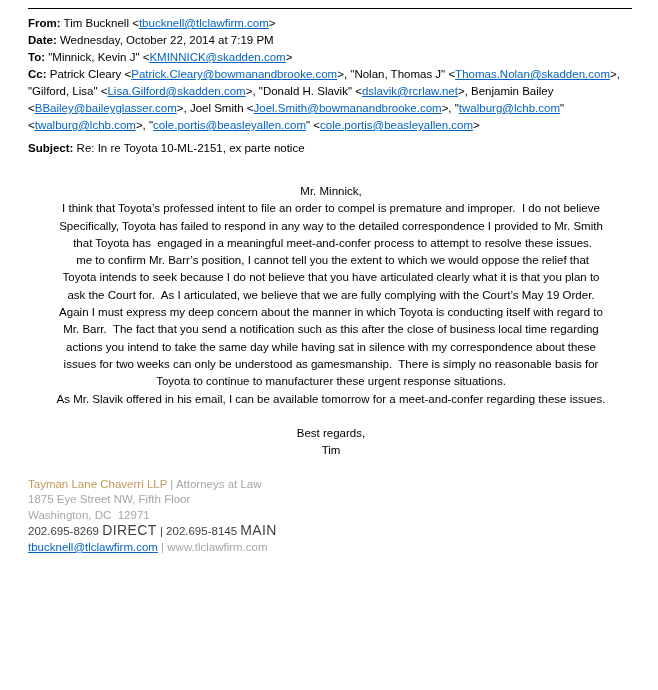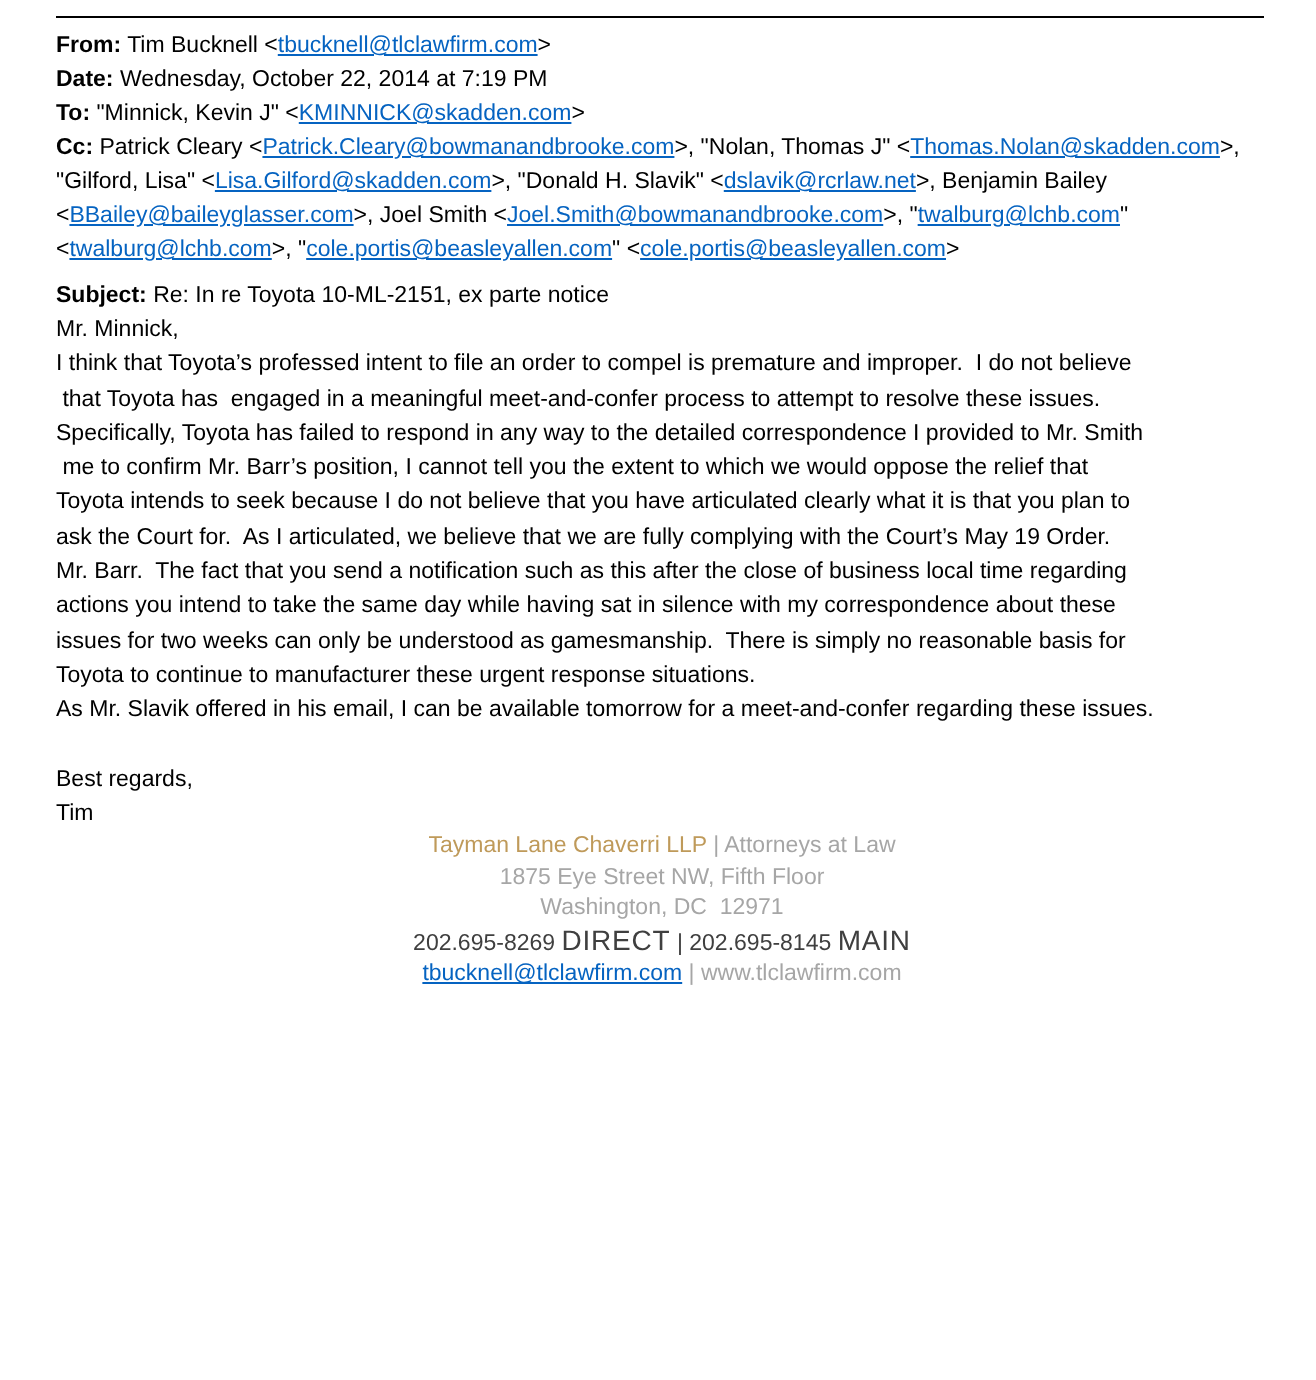--- a/index.html
+++ b/index.html
@@ -32,36 +32,36 @@
     word-wrap: break-word;
     max-width: 612px;
   }
   .email-header .hdr-row[data-name="header-row-subject"] { margin-top: 6px; }
   .hdr-label { font-weight: bold; }
   a.email-link {
     color: var(--link-color);
     text-decoration: underline;
     cursor: pointer;
   }
-  .email-body { max-width: 620px; }
+  .email-body { margin-top: 26px; max-width: 620px; text-align: center; }
   .body-line {
     line-height: 17.3px;
     white-space: pre-wrap;
     word-wrap: break-word;
   }
   .sig-name {
     margin-top: 36px;
     font-weight: bold;
     font-size: 11.5px;
     color: var(--signature-name-color);
   }
   .sig-block {
+    margin-top: 17px;
     font-size: 11.5px;
     line-height: 15.5px;
-    text-align: center;
   }
   .sig-line { white-space: pre-wrap; }
   .firm { color: var(--firm-name-color); }
   .gray { color: var(--muted-gray); }
   .phone { color: var(--phone-color); }
   .caps {
     font-size: 14px;
     letter-spacing: 0.4px;
     color: var(--phone-color);
   }
@@ -77,25 +77,26 @@
       <div class="hdr-row" data-name="header-row-from"><span class="hdr-label" data-name="header-field-label">From:</span><span data-name="header-text"> Tim Bucknell &lt;</span><a href="#" class="email-link" data-name="email-address-link">tbucknell@tlclawfirm.com</a><span data-name="header-text">&gt;</span></div>
       <div class="hdr-row" data-name="header-row-date"><span class="hdr-label" data-name="header-field-label">Date:</span><span data-name="header-text"> Wednesday, October 22, 2014 at 7:19 PM</span></div>
       <div class="hdr-row" data-name="header-row-to"><span class="hdr-label" data-name="header-field-label">To:</span><span data-name="header-text"> "Minnick, Kevin J" &lt;</span><a href="#" class="email-link" data-name="email-address-link">KMINNICK@skadden.com</a><span data-name="header-text">&gt;</span></div>
       <div class="hdr-row" data-name="header-row-cc"><span class="hdr-label" data-name="header-field-label">Cc:</span><span data-name="header-text"> Patrick Cleary &lt;</span><a href="#" class="email-link" data-name="email-address-link">Patrick.Cleary@bowmanandbrooke.com</a><span data-name="header-text">&gt;, "Nolan, Thomas J" &lt;</span><a href="#" class="email-link" data-name="email-address-link">Thomas.Nolan@skadden.com</a><span data-name="header-text">&gt;, "Gilford, Lisa" &lt;</span><a href="#" class="email-link" data-name="email-address-link">Lisa.Gilford@skadden.com</a><span data-name="header-text">&gt;, "Donald H. Slavik" &lt;</span><a href="#" class="email-link" data-name="email-address-link">dslavik@rcrlaw.net</a><span data-name="header-text">&gt;, Benjamin Bailey &lt;</span><a href="#" class="email-link" data-name="email-address-link">BBailey@baileyglasser.com</a><span data-name="header-text">&gt;, Joel Smith &lt;</span><a href="#" class="email-link" data-name="email-address-link">Joel.Smith@bowmanandbrooke.com</a><span data-name="header-text">&gt;, "</span><a href="#" class="email-link" data-name="email-address-link">twalburg@lchb.com</a><span data-name="header-text">" &lt;</span><a href="#" class="email-link" data-name="email-address-link">twalburg@lchb.com</a><span data-name="header-text">&gt;, "</span><a href="#" class="email-link" data-name="email-address-link">cole.portis@beasleyallen.com</a><span data-name="header-text">" &lt;</span><a href="#" class="email-link" data-name="email-address-link">cole.portis@beasleyallen.com</a><span data-name="header-text">&gt;</span></div>
       <div class="hdr-row" data-name="header-row-subject"><span class="hdr-label" data-name="header-field-label">Subject:</span><span data-name="header-text"> Re: In re Toyota 10-ML-2151, ex parte notice</span></div>
     </div>
 
   <div class="email-body" data-name="email-body">
       <div class="body-line" data-name="body-line">Mr. Minnick,</div>
       <div class="body-line" data-name="body-line">I think that Toyota’s professed intent to file an order to compel is premature and improper.  I do not believe</div>
+      <div class="body-line" data-name="body-line">Specifically, Toyota has failed to respond in any way to the detailed correspondence I provided to Mr. Smith</div>
       <div class="body-line" data-name="body-line"> that Toyota has  engaged in a meaningful meet-and-confer process to attempt to resolve these issues.</div>
-      <div class="body-line" data-name="body-line">Specifically, Toyota has failed to respond in any way to the detailed correspondence I provided to Mr. Smith</div>
       <div class="body-line" data-name="body-line"> me to confirm Mr. Barr’s position, I cannot tell you the extent to which we would oppose the relief that</div>
       <div class="body-line" data-name="body-line">Toyota intends to seek because I do not believe that you have articulated clearly what it is that you plan to</div>
       <div class="body-line" data-name="body-line">ask the Court for.  As I articulated, we believe that we are fully complying with the Court’s May 19 Order.</div>
+      <div class="body-line" data-name="body-line">Again I must express my deep concern about the manner in which Toyota is conducting itself with regard to</div>
       <div class="body-line" data-name="body-line">Mr. Barr.  The fact that you send a notification such as this after the close of business local time regarding</div>
       <div class="body-line" data-name="body-line">actions you intend to take the same day while having sat in silence with my correspondence about these</div>
       <div class="body-line" data-name="body-line">issues for two weeks can only be understood as gamesmanship.  There is simply no reasonable basis for</div>
       <div class="body-line" data-name="body-line">Toyota to continue to manufacturer these urgent response situations.</div>
       <div class="body-line" data-name="body-line">As Mr. Slavik offered in his email, I can be available tomorrow for a meet-and-confer regarding these issues.</div>
       <div class="body-line" data-name="body-line">&nbsp;</div>
       <div class="body-line" data-name="body-line">Best regards,</div>
       <div class="body-line" data-name="body-line">Tim</div>
     </div>
 

